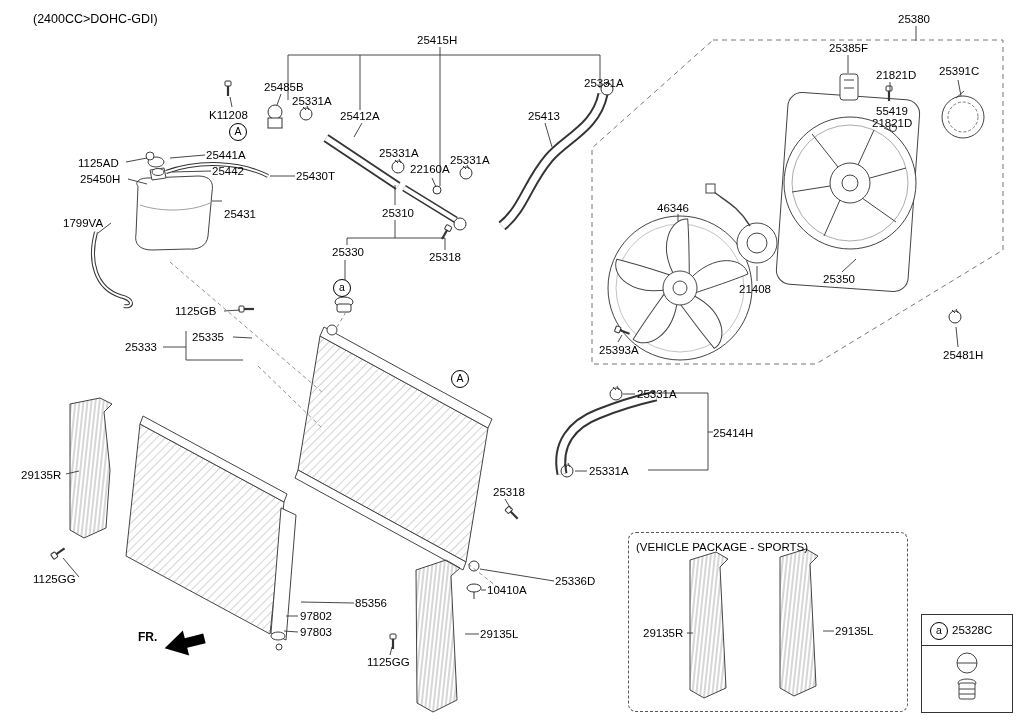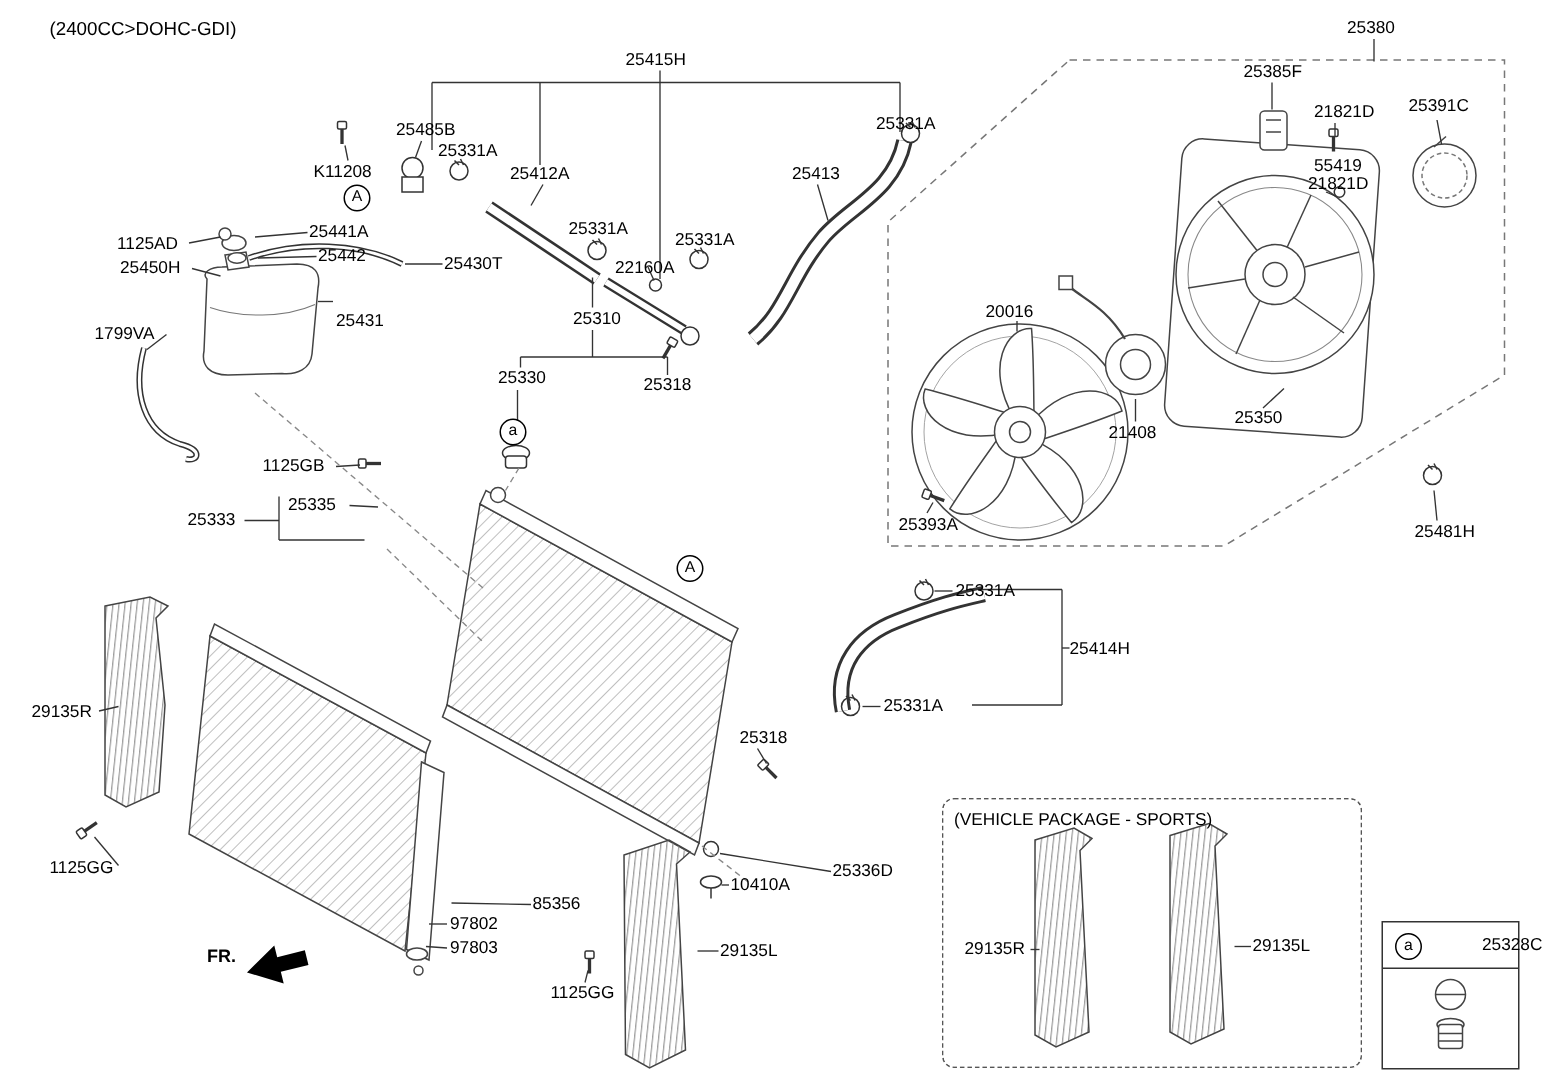--- a/index.html
+++ b/index.html
@@ -10,21 +10,21 @@
   .fr{font-size:12px;font-weight:bold;}
   .circ{position:absolute;width:16px;height:16px;border:1.3px solid #000;border-radius:50%;
         font-size:10.5px;line-height:14px;text-align:center;background:#fff;z-index:3;color:#000;}
   svg.art{position:absolute;left:0;top:0;z-index:1;}
   .sportsbox{position:absolute;left:628px;top:532px;width:278px;height:178px;
              border:1.4px dashed #555;border-radius:8px;z-index:0;}
   .legendbox{position:absolute;left:921px;top:614px;width:90px;height:97px;
              border:1.4px solid #333;background:#fff;z-index:2;}
   .legendrow{position:relative;height:30px;border-bottom:1px solid #333;}
   .legendrow .circ{left:8px;top:7px;}
-  .legendrow .lbl{left:30px;top:9px;margin-left:36px;}
+  .legendrow .lbl{left:30px;top:9px;}
   .legendicon{display:block;margin:5px auto 0;}
 </style>
 </head>
 <body>
 
 <div id="canvas">
 
   <div class="sportsbox"></div>
 
   <svg class="art" width="1032" height="727" viewBox="0 0 1032 727">
@@ -253,23 +253,23 @@
   <span class="lbl" style="left:876px;top:105px">55419</span>
   <span class="lbl" style="left:872px;top:117px">21821D</span>
   <span class="lbl" style="left:528px;top:110px">25413</span>
   <span class="lbl" style="left:379px;top:147px">25331A</span>
   <span class="lbl" style="left:450px;top:154px">25331A</span>
   <span class="lbl" style="left:78px;top:157px">1125AD</span>
   <span class="lbl" style="left:80px;top:173px">25450H</span>
   <span class="lbl" style="left:206px;top:149px">25441A</span>
   <span class="lbl" style="left:212px;top:165px">25442</span>
   <span class="lbl" style="left:296px;top:170px">25430T</span>
-  <span class="lbl" style="left:410px;top:173px">22160A</span>
+  <span class="lbl" style="left:410px;top:163px">22160A</span>
   <span class="lbl" style="left:224px;top:208px">25431</span>
-  <span class="lbl" style="left:657px;top:202px">20016</span>
+  <span class="lbl" style="left:657px;top:202px">46346</span>
   <span class="lbl" style="left:63px;top:217px">1799VA</span>
   <span class="lbl" style="left:382px;top:207px">25310</span>
   <span class="lbl" style="left:332px;top:246px">25330</span>
   <span class="lbl" style="left:429px;top:251px">25318</span>
   <span class="lbl" style="left:823px;top:273px">25350</span>
   <span class="lbl" style="left:739px;top:283px">21408</span>
   <span class="lbl" style="left:175px;top:305px">1125GB</span>
   <span class="lbl" style="left:192px;top:331px">25335</span>
   <span class="lbl" style="left:125px;top:341px">25333</span>
   <span class="lbl" style="left:599px;top:344px">25393A</span>

